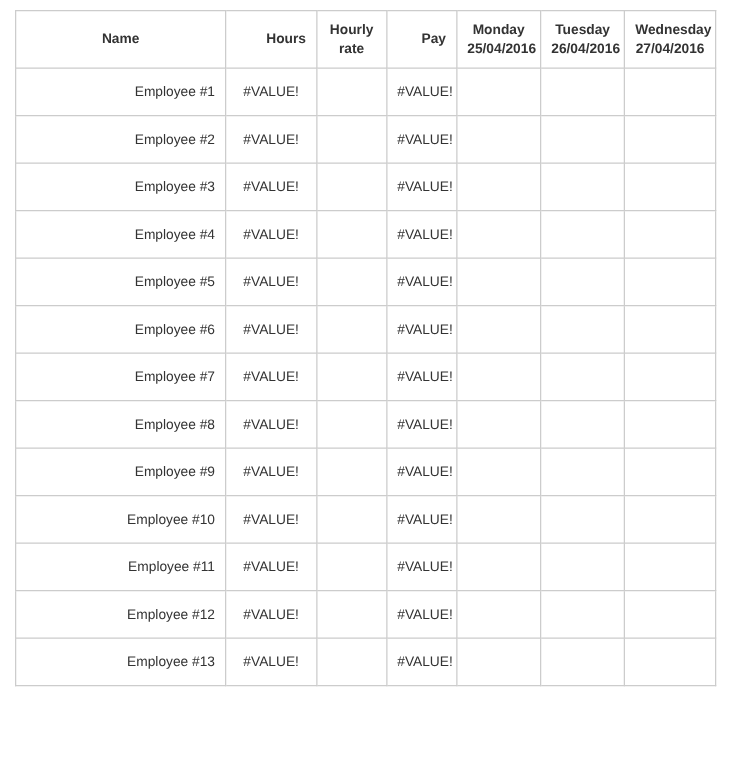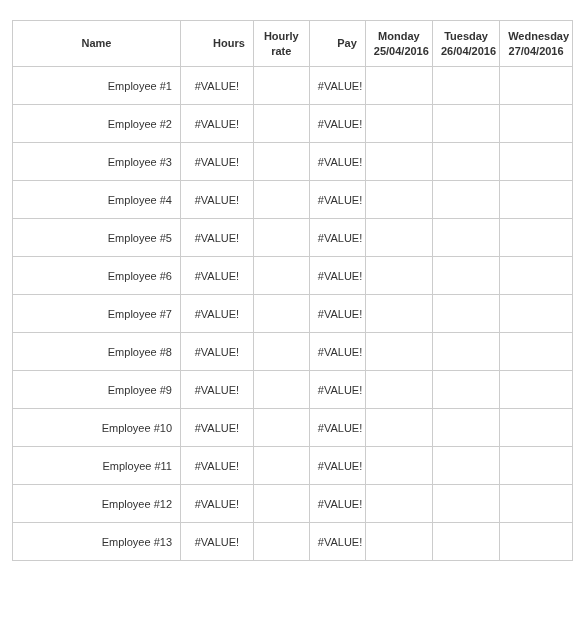--- a/index.html
+++ b/index.html
@@ -5,21 +5,21 @@
     * { margin: 0; padding: 0; box-sizing: border-box; }
     body {
       background: #fff;
       font-family: Arial, sans-serif;
       font-size: 11px;
       color: #333;
       width: 585px;
       min-height: 620px;
     }
     .table-wrapper {
-      padding: 20px 12px;
+      padding: 8px 12px;
     }
     table {
       width: 100%;
       border-collapse: collapse;
       table-layout: fixed;
     }
     th, td {
       border: 1px solid #ccc;
       padding: 6px 8px;
       vertical-align: middle;

